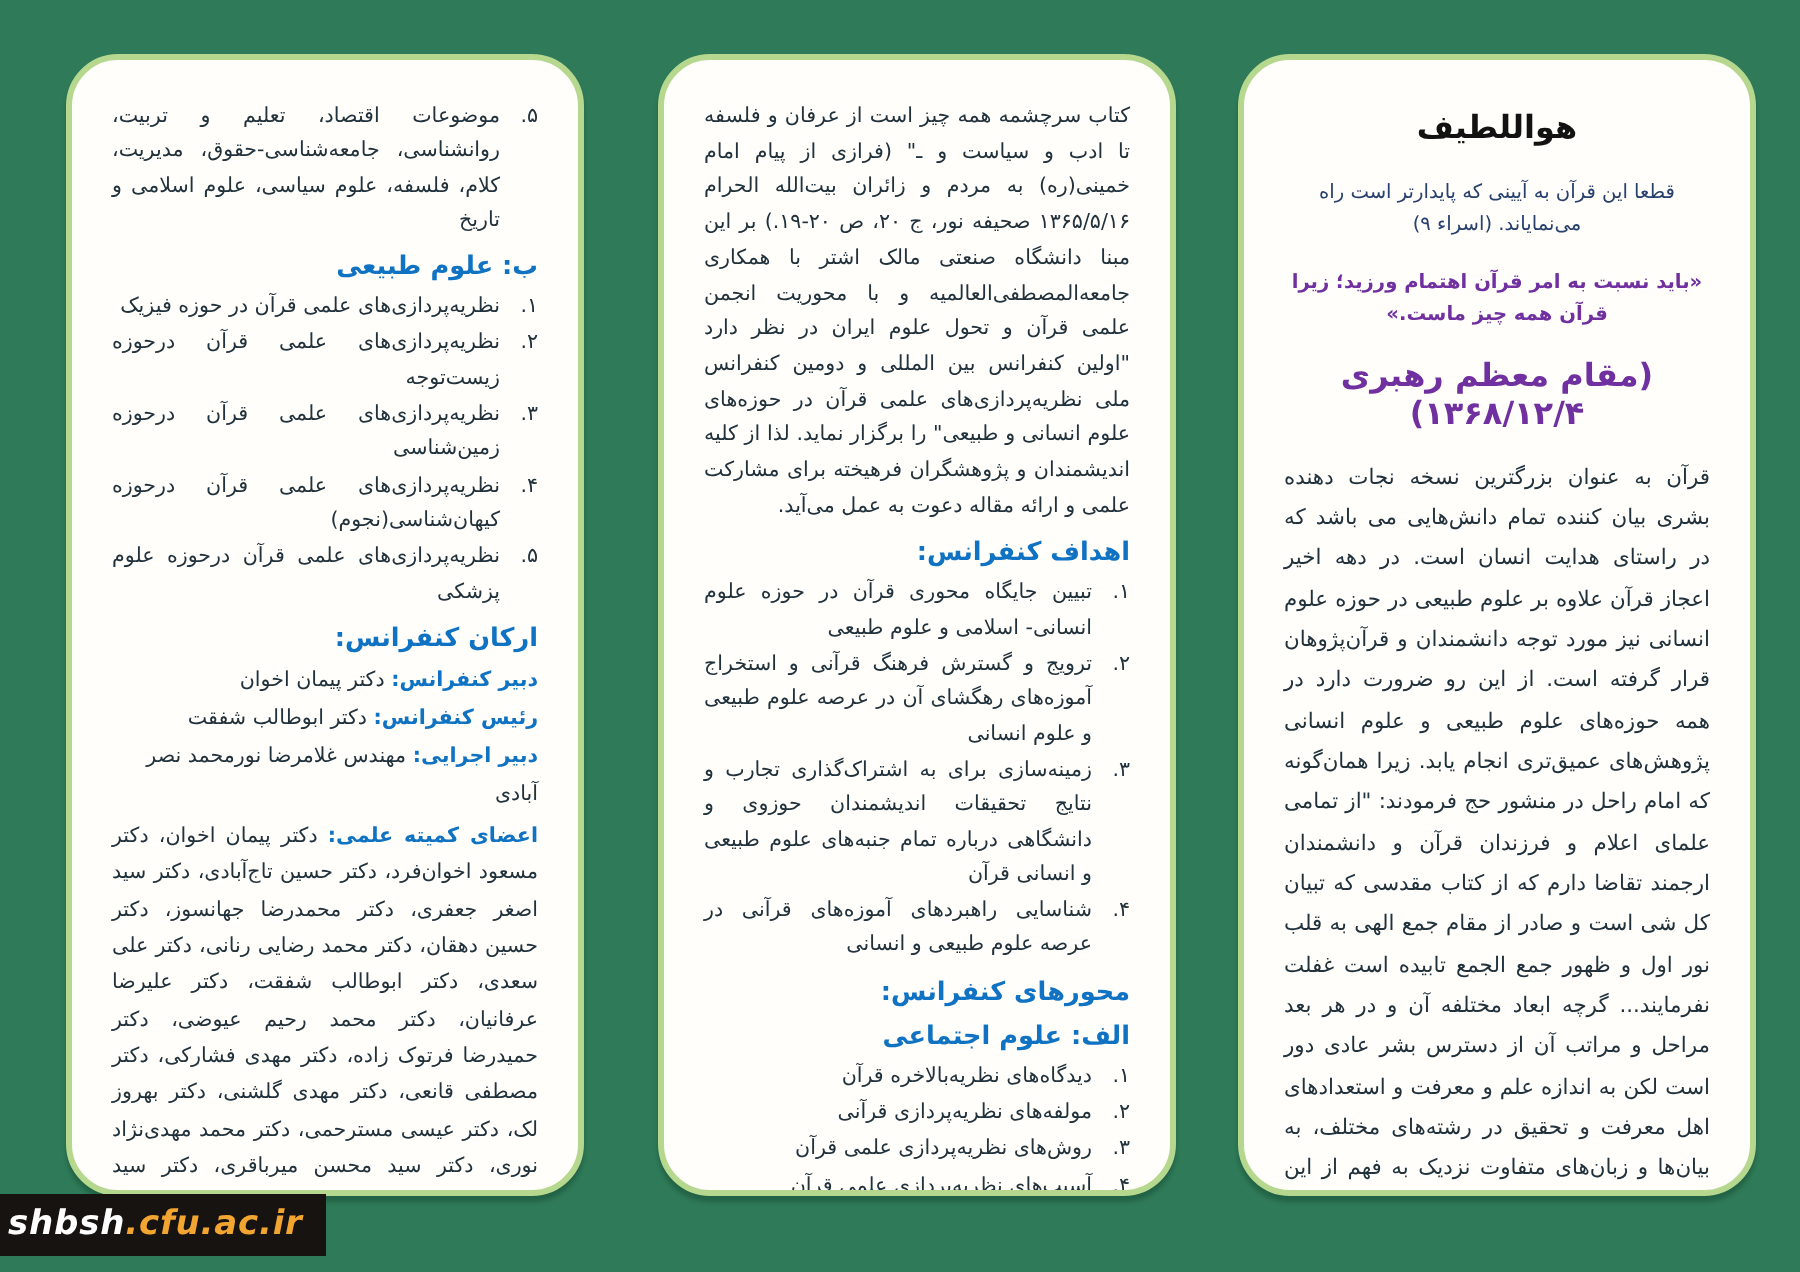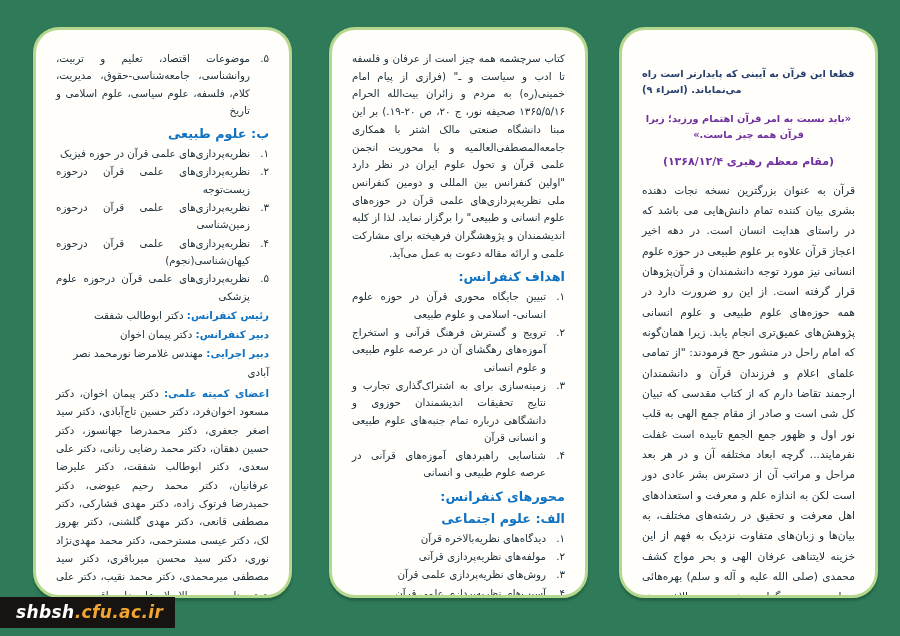--- a/index.html
+++ b/index.html
@@ -20,52 +20,53 @@
     padding:20px 20px 16px;
     direction:rtl;
     overflow:hidden;
     box-shadow:0 3px 2px rgba(0,40,20,.28);
   }
   .panel-right{left:619px;}
   .panel-mid{left:329px;}
   .panel-left{left:33px;}
 
   .r-title{text-align:center;font-size:16px;font-weight:bold;color:#121212;margin:4px 0 16px;}
-  .r-verse{text-align:left;font-size:9.8px;font-weight:bold;color:#27406e;line-height:1.65;margin:16px 0 13px;}
+  .r-verse{text-align:center;font-size:9.8px;font-weight:normal;color:#27406e;line-height:1.65;margin:16px 0 13px;}
   .r-quote{text-align:center;font-size:9.8px;font-weight:bold;color:#7030a0;line-height:1.65;margin:0 0 11px;}
-  .r-attrib{text-align:center;font-size:11px;font-weight:bold;color:#7030a0;margin:0 0 13px;}
+  .r-attrib{text-align:center;font-size:16px;font-weight:bold;color:#7030a0;margin:0 0 13px;}
   .r-body{font-size:10.7px;line-height:1.9;text-align:justify;color:#21323c;margin:0;}
 
   .body-text{font-size:10.3px;line-height:1.72;text-align:justify;color:#21323c;margin:0 0 6px;}
   .h-blue{color:#0f72c2;font-size:12.8px;font-weight:bold;margin:7px 0 4px;}
   .nlist{margin:0;}
   .li{display:flex;gap:5px;font-size:10.3px;line-height:1.68;color:#21323c;margin:0 0 1px;}
   .li .num{flex:none;min-width:14px;}
   .li .txt{flex:1;text-align:justify;}
   .organ{font-size:10.3px;line-height:1.85;color:#21323c;}
   .lbl{color:#0f72c2;font-weight:bold;}
   .members{font-size:10.3px;line-height:1.78;text-align:justify;color:#21323c;margin:2px 0 0;}
 
   .watermark{
     position:absolute;left:0;bottom:8px;
     background:#161310;
-    padding:5px 12px 6px 16px;
+    padding:5px 12px 6px 4px;
     font-size:17px;font-weight:bold;font-style:italic;
     letter-spacing:.4px;
     direction:ltr;
   }
   .wm-prefix{color:#ffffff;}
   .wm-suffix{color:#f2a530;}
 </style>
 </head>
 <body>
 
 <div class="stage">
 
   <section class="panel panel-right" lang="fa">
+    <h1 class="r-title">هواللطیف</h1>
     <p class="r-verse">قطعا این قرآن به آیینی که پایدارتر است راه می‌نمایاند. (اسراء ۹)</p>
     <p class="r-quote">«باید نسبت به امر قرآن اهتمام ورزید؛ زیرا قرآن همه چیز ماست.»</p>
     <p class="r-attrib">(مقام معظم رهبری ۱۳۶۸/۱۲/۴)</p>
     <p class="r-body">قرآن به عنوان بزرگترین نسخه نجات دهنده بشری بیان کننده تمام دانش‌هایی می باشد که در راستای هدایت انسان است. در دهه اخیر اعجاز قرآن علاوه بر علوم طبیعی در حوزه علوم انسانی نیز مورد توجه دانشمندان و قرآن‌پژوهان قرار گرفته است. از این رو ضرورت دارد در همه حوزه‌های علوم طبیعی و علوم انسانی پژوهش‌های عمیق‌تری انجام یابد. زیرا همان‌گونه که امام راحل در منشور حج فرمودند: "از تمامی علمای اعلام و فرزندان قرآن و دانشمندان ارجمند تقاضا دارم که از کتاب مقدسی که تبیان کل شی است و صادر از مقام جمع الهی به قلب نور اول و ظهور جمع الجمع تابیده است غفلت نفرمایند... گرچه ابعاد مختلفه آن و در هر بعد مراحل و مراتب آن از دسترس بشر عادی دور است لکن به اندازه علم و معرفت و استعدادهای اهل معرفت و تحقیق در رشته‌های مختلف، به بیان‌ها و زبان‌های متفاوت نزدیک به فهم از این خزینه لایتناهی عرفان الهی و بحر مواج کشف محمدی (صلی الله علیه و آله و سلم) بهره‌هائی بردارند و به دیگران بدهند ... و بالاخره هر طایفه‌ای از علمای اعلام و دانشمندان معظم به بعدی از ابعاد الهی این کتاب مقدس دامن به کمر زده و قلم به دست گرفته و آرزوی عاشقان قرآن را برآورند و در ابعاد سیاسی، اجتماعی، اقتصادی، نظامی، فرهنگی و جنگ و صلح قرآن وقت صرف فرمایند تا معلوم شود این</p>
   </section>
 
   <section class="panel panel-mid" lang="fa">
     <p class="body-text">کتاب سرچشمه همه چیز است از عرفان و فلسفه تا ادب و سیاست و ـ" (فرازی از پیام امام خمینی(ره) به مردم و زائران بیت‌الله الحرام ۱۳۶۵/۵/۱۶ صحیفه نور، ج ۲۰، ص ۲۰-۱۹.) بر این مبنا دانشگاه صنعتی مالک اشتر با همکاری جامعه‌المصطفی‌العالمیه و با محوریت انجمن علمی قرآن و تحول علوم ایران در نظر دارد "اولین کنفرانس بین المللی و دومین کنفرانس ملی نظریه‌پردازی‌های علمی قرآن در حوزه‌های علوم انسانی و طبیعی" را برگزار نماید. لذا از کلیه اندیشمندان و پژوهشگران فرهیخته برای مشارکت علمی و ارائه مقاله دعوت به عمل می‌آید.</p>
     <h2 class="h-blue">اهداف کنفرانس:</h2>
     <div class="nlist">
@@ -142,30 +143,31 @@
         <div class="li">
           <span class="num">۴.</span>
           <span class="txt">نظریه‌پردازی‌های علمی قرآن درحوزه کیهان‌شناسی(نجوم)</span>
         </div>
 
         <div class="li">
           <span class="num">۵.</span>
           <span class="txt">نظریه‌پردازی‌های علمی قرآن درحوزه علوم پزشکی</span>
         </div>
       </div>
+    <h2 class="h-blue">ارکان کنفرانس:</h2>
     <div>
+
+        <div class="organ">
+          <span class="lbl">دبیر کنفرانس:</span>
+          <span class="val">دکتر پیمان اخوان</span>
+        </div>
 
         <div class="organ">
           <span class="lbl">رئیس کنفرانس:</span>
           <span class="val">دکتر ابوطالب شفقت</span>
-        </div>
-
-        <div class="organ">
-          <span class="lbl">دبیر کنفرانس:</span>
-          <span class="val">دکتر پیمان اخوان</span>
         </div>
 
 
         <div class="organ">
           <span class="lbl">دبیر اجرایی:</span>
           <span class="val">مهندس غلامرضا نورمحمد نصر آبادی</span>
         </div>
       </div>
     <p class="members">
       <span class="lbl">اعضای کمیته علمی:</span>

